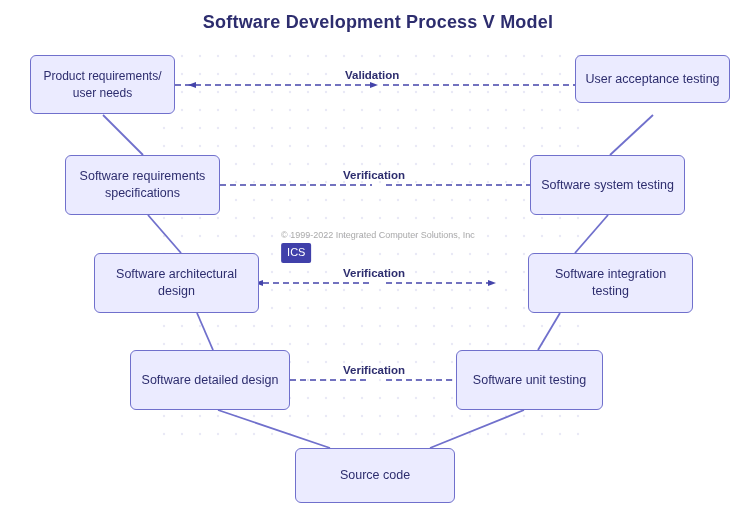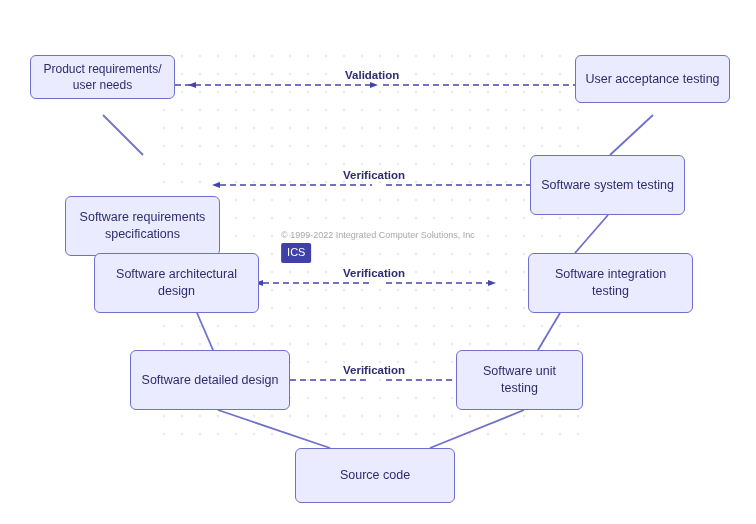--- a/index.html
+++ b/index.html
@@ -72,20 +72,21 @@
       padding: 1px 6px;
       border-radius: 2px;
       display: inline-block;
       margin-top: 1px;
     }
   </style>
 </head>
 <body>
 
 <div class="diagram-container">
+  <div class="title">Software Development Process V Model</div>
 
   <svg class="svg-layer">
     
     <defs>
       <pattern id="dots" x="0" y="0" width="18" height="18" patternUnits="userSpaceOnUse">
         <circle cx="2" cy="2" r="1.2" fill="#c8c8e8" opacity="0.6"></circle>
       </pattern>
     </defs>
     <rect x="160" y="50" width="430" height="400" fill="url(#dots)" opacity="0.7"></rect>
 
@@ -129,49 +130,49 @@
     <line x1="386" y1="283" x2="488" y2="283" stroke="#4444aa" stroke-width="1.5" stroke-dasharray="6,4"></line>
     <polygon points="488,280 496,283 488,286" fill="#4444aa"></polygon>
 
     
     <line x1="290" y1="380" x2="367" y2="380" stroke="#4444aa" stroke-width="1.5" stroke-dasharray="6,4"></line>
     <polygon points="290,377 282,380 290,383" fill="#4444aa"></polygon>
     <line x1="386" y1="380" x2="456" y2="380" stroke="#4444aa" stroke-width="1.5" stroke-dasharray="6,4"></line>
     <polygon points="456,377 464,380 456,383" fill="#4444aa"></polygon>
   </svg>
 
-  <div class="box" style="left:30px;top:55px;width:145px;height:44px;font-size:12px;">
+  <div class="box" style="left:30px;top:55px;width:145px;height:59px;font-size:12px;">
     Product requirements/<br>user needs
   </div>
 
   <div class="box" style="left:575px;top:55px;width:155px;height:48px;">
     User acceptance testing
   </div>
 
-  <div class="box" style="left:65px;top:155px;width:155px;height:60px;margin-top:41px;">
+  <div class="box" style="left:65px;top:155px;width:155px;height:60px;">
     Software requirements<br>specifications
   </div>
 
   <div class="box" style="left:530px;top:155px;width:155px;height:60px;">
     Software system testing
   </div>
 
   <div class="box" style="left:94px;top:253px;width:165px;height:60px;">
     Software architectural design
   </div>
 
   <div class="box" style="left:488px;top:253px;width:165px;height:60px;margin-left:40px;">
     Software integration testing
   </div>
 
   <div class="box" style="left:130px;top:350px;width:160px;height:60px;">
     Software detailed design
   </div>
 
-  <div class="box" style="left:456px;top:350px;width:127px;height:60px;">
+  <div class="box" style="left:456px;top:350px;width:147px;height:60px;">
     Software unit testing
   </div>
 
   <div class="box" style="left:295px;top:448px;width:160px;height:55px;">
     Source code
   </div>
 
   <div style="position:absolute;left:342px;top:69px;font-size:11.5px;color:#2d2d6e;font-weight:600;background:rgba(255,255,255,0.7);padding:0 3px;">Validation</div>
   <div style="position:absolute;left:340px;top:169px;font-size:11.5px;color:#2d2d6e;font-weight:600;background:rgba(255,255,255,0.7);padding:0 3px;">Verification</div>
   <div style="position:absolute;left:340px;top:267px;font-size:11.5px;color:#2d2d6e;font-weight:600;background:rgba(255,255,255,0.7);padding:0 3px;">Verification</div>

